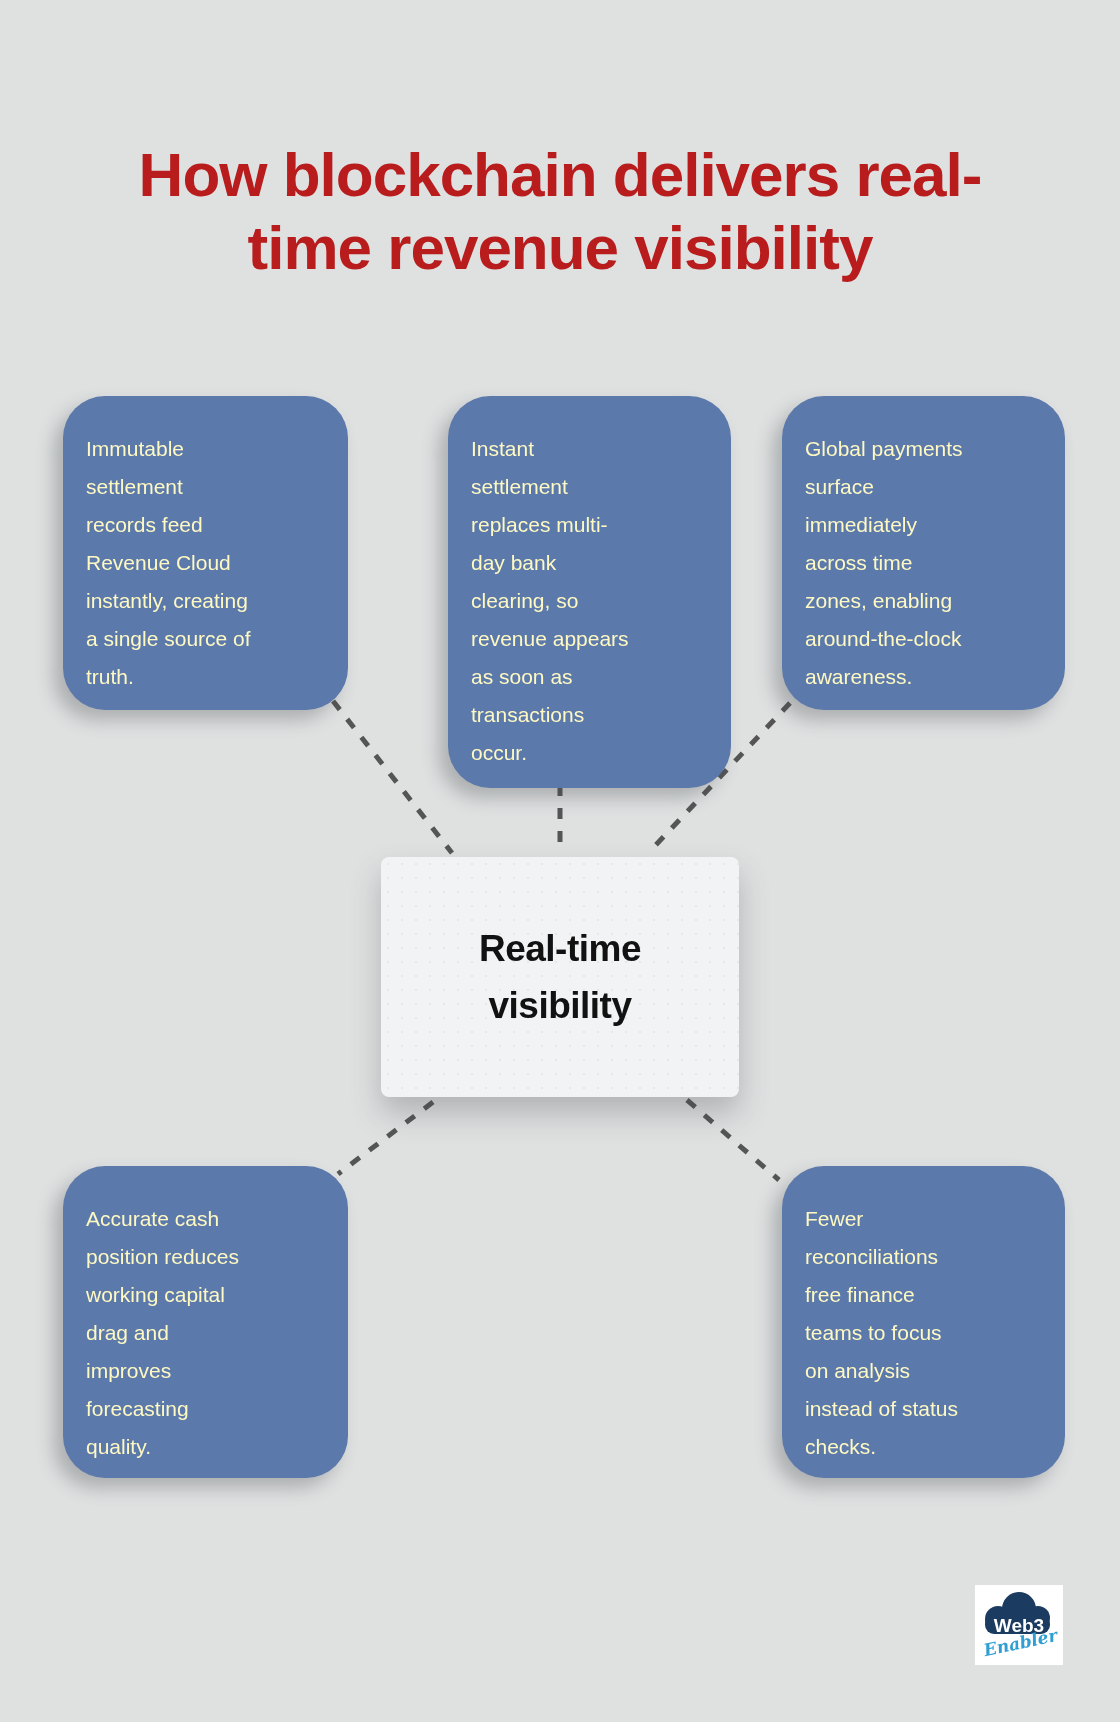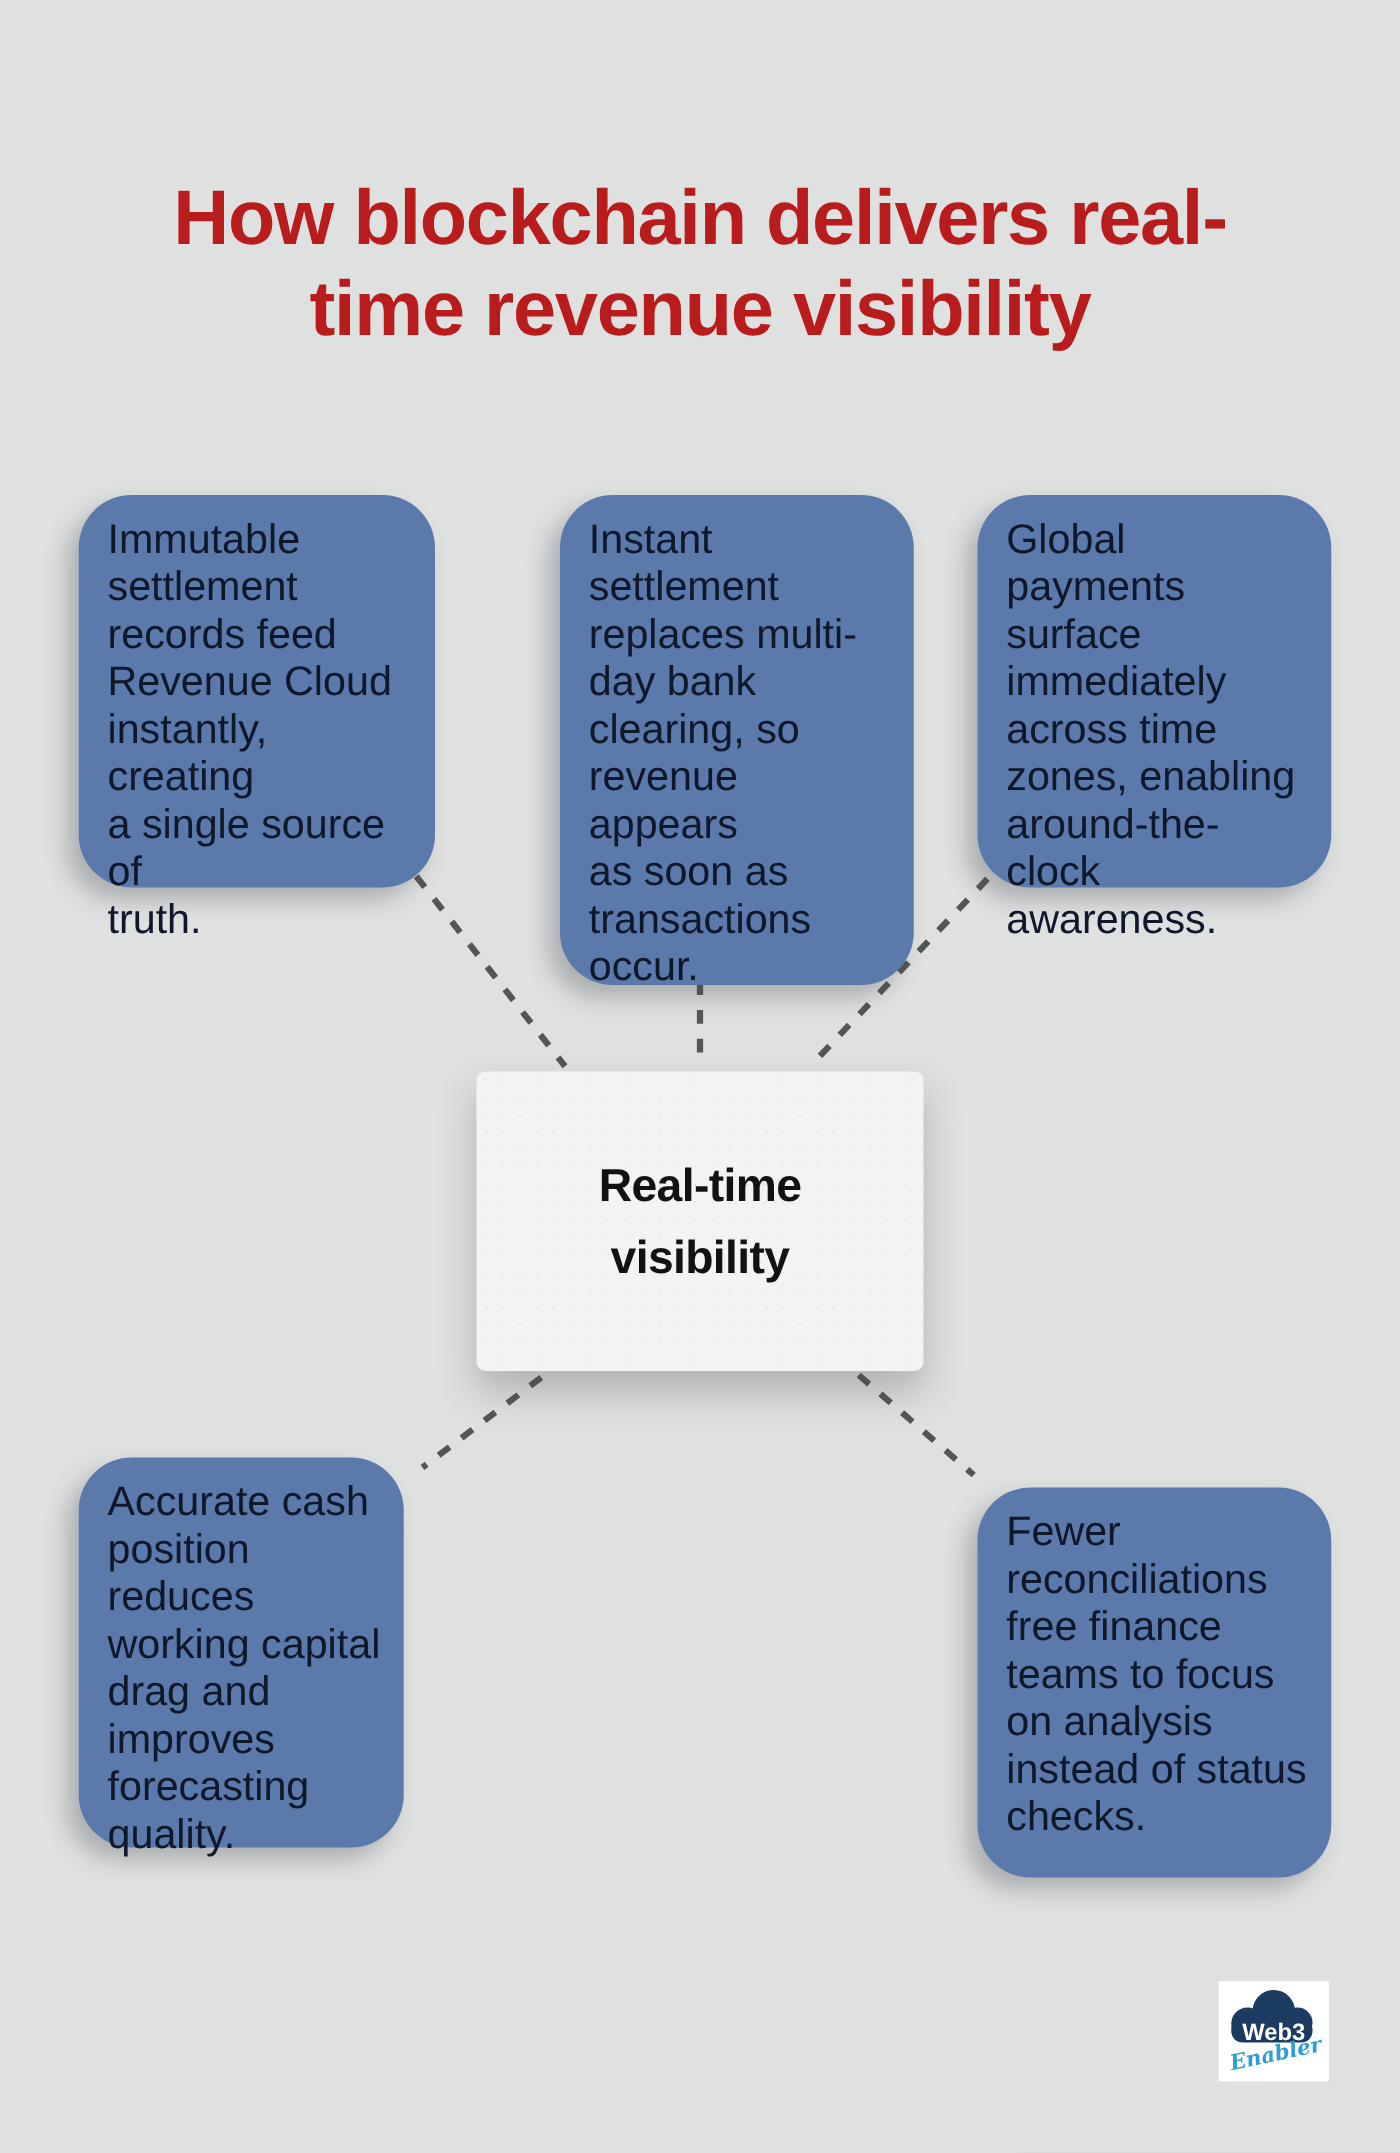--- a/index.html
+++ b/index.html
@@ -21,30 +21,30 @@
   
   .connectors{position:absolute;top:0;left:0;width:1120px;height:1722px;}
   .connectors line{stroke:#555555;stroke-width:5;stroke-dasharray:11 12;fill:none;}
 
   
   .node{
     position:absolute;
     background:#5c79ab;
     border-radius:42px;
     box-shadow:-9px 10px 18px rgba(70,74,80,0.33);
-    color:#0f172a;
-    font-size:33px;line-height:38px;
-    padding:16px 18px 0 23px;
+    color:#fef9c3;
+    font-size:21px;line-height:38px;
+    padding:34px 18px 0 23px;
     box-sizing:border-box;
   }
   .node-1{left:63px; top:396px; width:285px; height:314px;}
   .node-2{left:448px;top:396px; width:283px; height:392px;}
   .node-3{left:782px;top:396px; width:283px; height:314px;}
-  .node-4{left:63px; top:1166px;width:260px; height:312px;}
-  .node-5{left:782px;top:1166px;width:283px; height:312px;margin-top:24px;}
+  .node-4{left:63px; top:1166px;width:285px; height:312px;}
+  .node-5{left:782px;top:1166px;width:283px; height:312px;}
 
   
   .center-node{
     position:absolute;left:381px;top:857px;width:358px;height:240px;
     background:#f2f3f4;border-radius:8px;
     box-shadow:0 16px 30px rgba(70,74,80,0.30);
     display:flex;align-items:center;justify-content:center;
     background-image:radial-gradient(#e6e7e9 1px,transparent 1px);
     background-size:14px 14px;
   }

